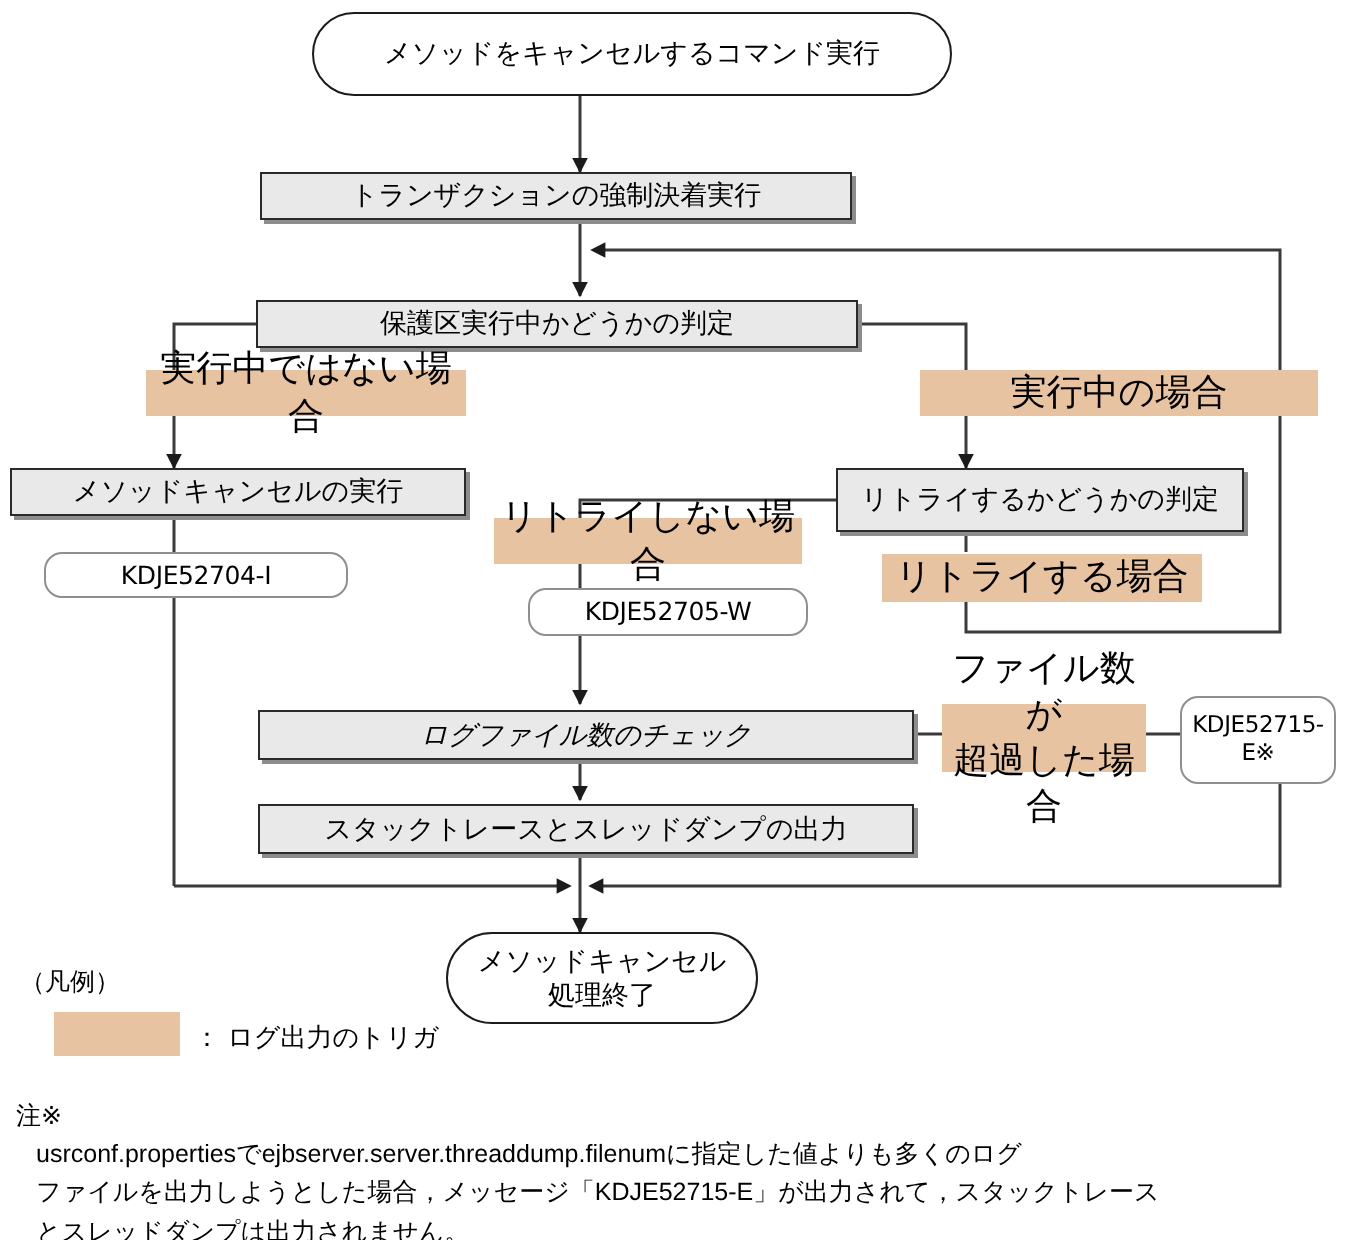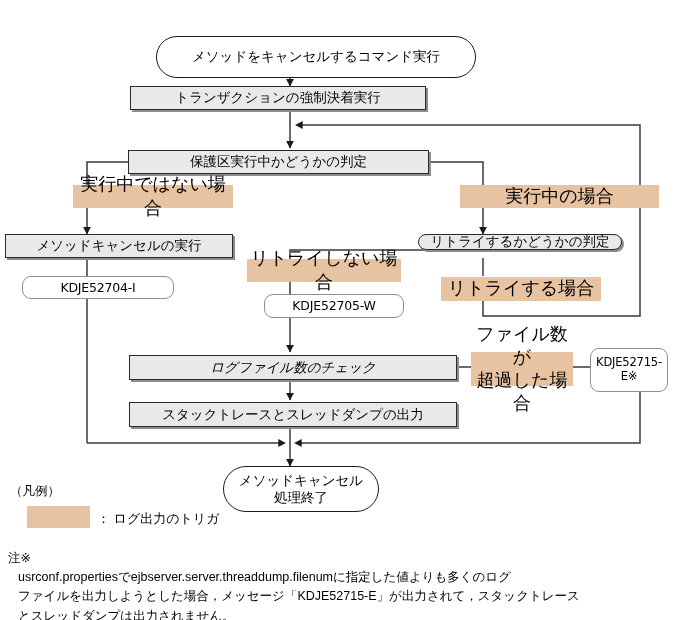--- a/index.html
+++ b/index.html
@@ -142,21 +142,21 @@
       <line x1="457" y1="367" x2="471" y2="367"></line>
       <line x1="573" y1="367" x2="590" y2="367"></line>
 
       <path d="M 640,392 L 640,443 L 301,443" marker-end="url(#arrow-left)"></path>
 
       <line x1="290" y1="427" x2="290" y2="466" marker-end="url(#arrow-down)"></line>
 
     </g>
   </svg>
 
-  <div class="node term" style="left:156px; top:6px; width:320px; height:42px;margin-top:30px;">
+  <div class="node term" style="left:156px; top:6px; width:320px; height:42px;">
     <span>メソッドをキャンセルするコマンド実行</span>
   </div>
 
   <div class="node proc" style="left:130px; top:86px; width:296px; height:24px;">
     <span>トランザクションの強制決着実行</span>
   </div>
 
   <div class="node proc" style="left:128px; top:150px; width:301px; height:24px;">
     <span>保護区実行中かどうかの判定</span>
   </div>
@@ -170,21 +170,21 @@
   </div>
 
   <div class="node proc" style="left:5px; top:234px; width:228px; height:24px;">
     <span>メソッドキャンセルの実行</span>
   </div>
 
   <div class="node msg" style="left:22px; top:276px; width:152px; height:23px;">
     <span>KDJE52704-I</span>
   </div>
 
-  <div class="node proc" style="left:418px; top:234px; width:204px; height:16px;border-radius:10px;">
+  <div class="node proc" style="left:418px; top:234px; width:204px; height:32px;">
     <span>リトライするかどうかの判定</span>
   </div>
 
   <div class="node trig" style="left:247px; top:259px; width:154px; height:23px;">
     <span>リトライしない場合</span>
   </div>
 
   <div class="node trig" style="left:441px; top:277px; width:160px; height:24px;">
     <span>リトライする場合</span>
   </div>

